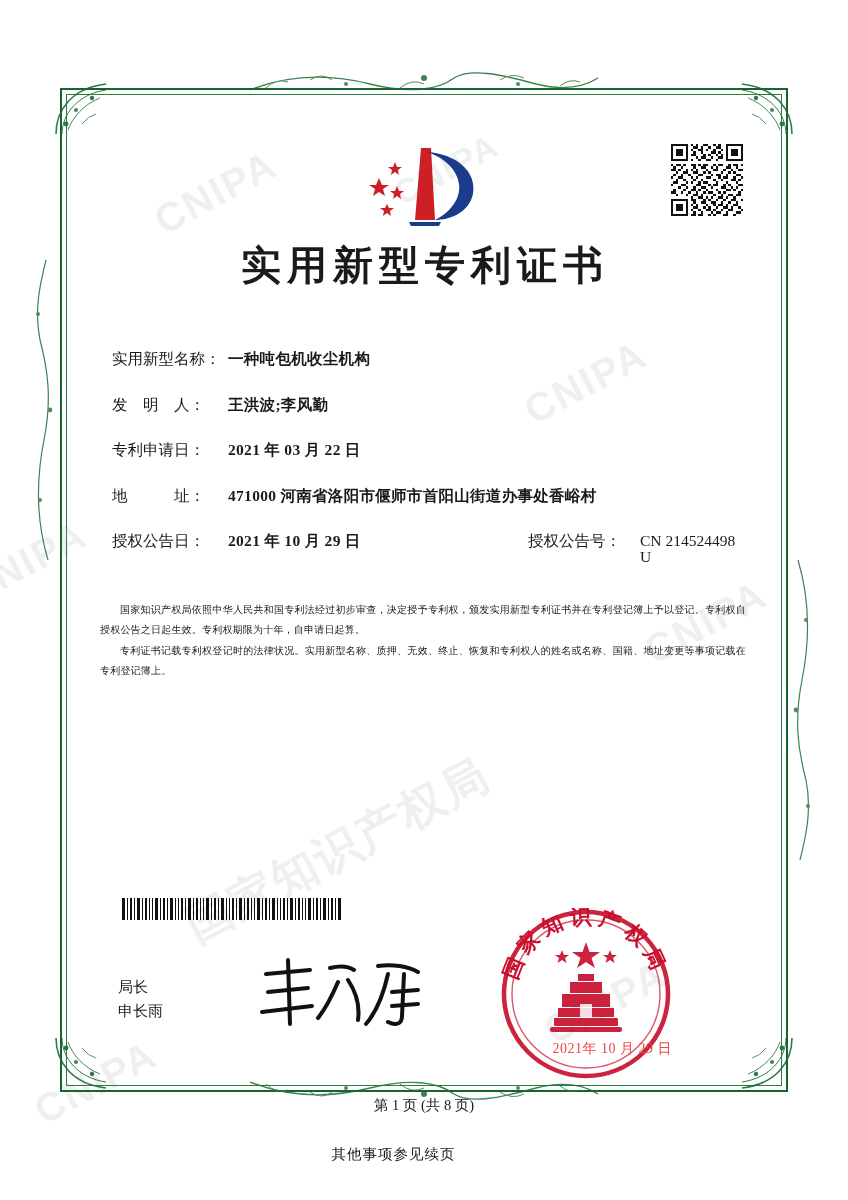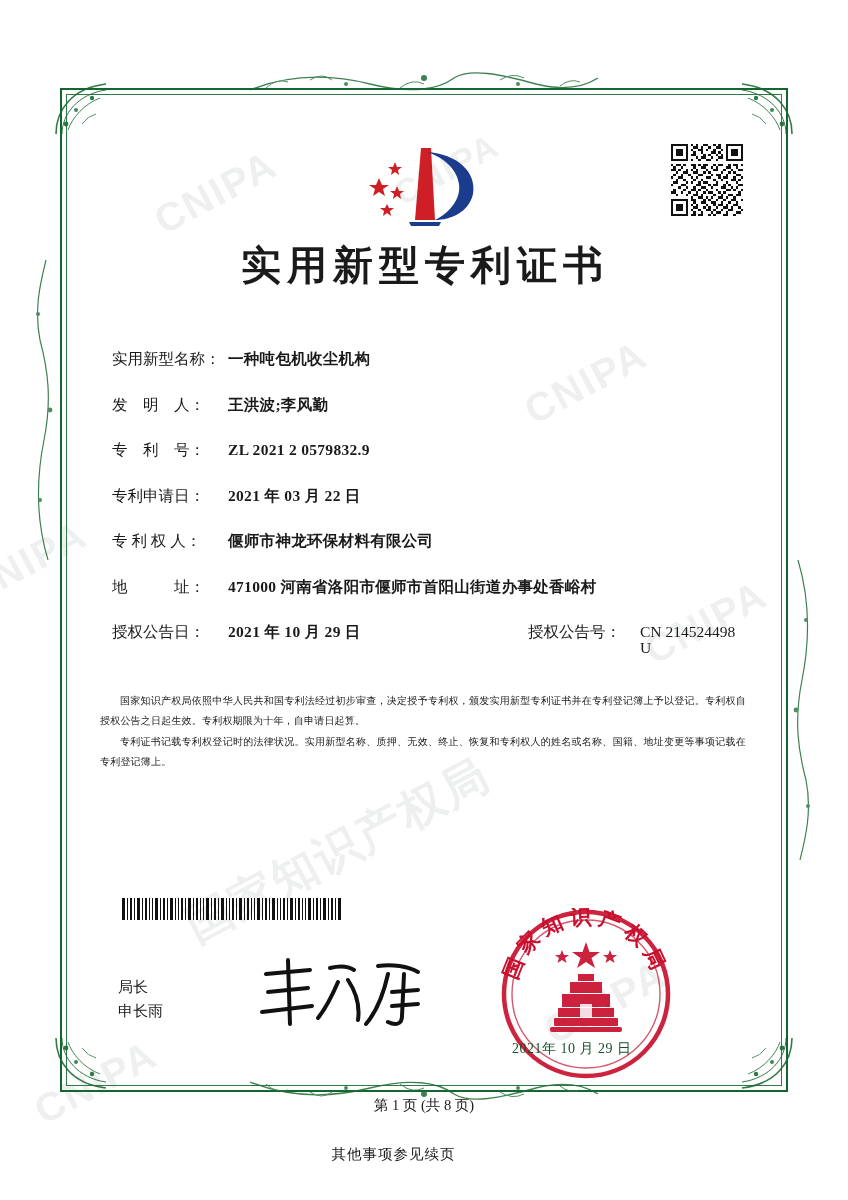--- a/index.html
+++ b/index.html
@@ -206,23 +206,23 @@
     top: 908px;
     width: 172px;
     height: 172px;
     z-index: 4;
   }
   .seal-date {
     position: absolute;
     left: 512px;
     top: 1040px;
     width: 160px;
-    text-align: left;
+    text-align: right;
     font-size: 14px;
-    color: #14532d;
+    color: #ef4444;
     z-index: 5;
     letter-spacing: .5px;
   }
 
   .page-no {
     position: absolute;
     left: 0;
     top: 1096px;
     width: 848px;
     text-align: center;
@@ -582,34 +582,26 @@
       <div class="field">
         <span class="lbl">实用新型名称：</span>
         <span class="val">一种吨包机收尘机构</span>
       </div>
 
       <div class="field">
         <span class="lbl">发　明　人：</span>
         <span class="val">王洪波;李风勤</span>
       </div>
 
-      <div class="field">
-        <span class="lbl">专　利　号：</span>
-        <span class="val">ZL 2021 2 0579832.9</span>
-      </div>
 
       <div class="field">
         <span class="lbl">专利申请日：</span>
         <span class="val">2021 年 03 月 22 日</span>
       </div>
 
-      <div class="field">
-        <span class="lbl">专 利 权 人：</span>
-        <span class="val">偃师市神龙环保材料有限公司</span>
-      </div>
 
       <div class="field">
         <span class="lbl">地　　　址：</span>
         <span class="val">471000 河南省洛阳市偃师市首阳山街道办事处香峪村</span>
       </div>
 
       <div class="field two">
         <span class="lbl">授权公告日：</span>
         <span class="val">2021 年 10 月 29 日</span>
         <span class="lbl2">授权公告号：</span>

